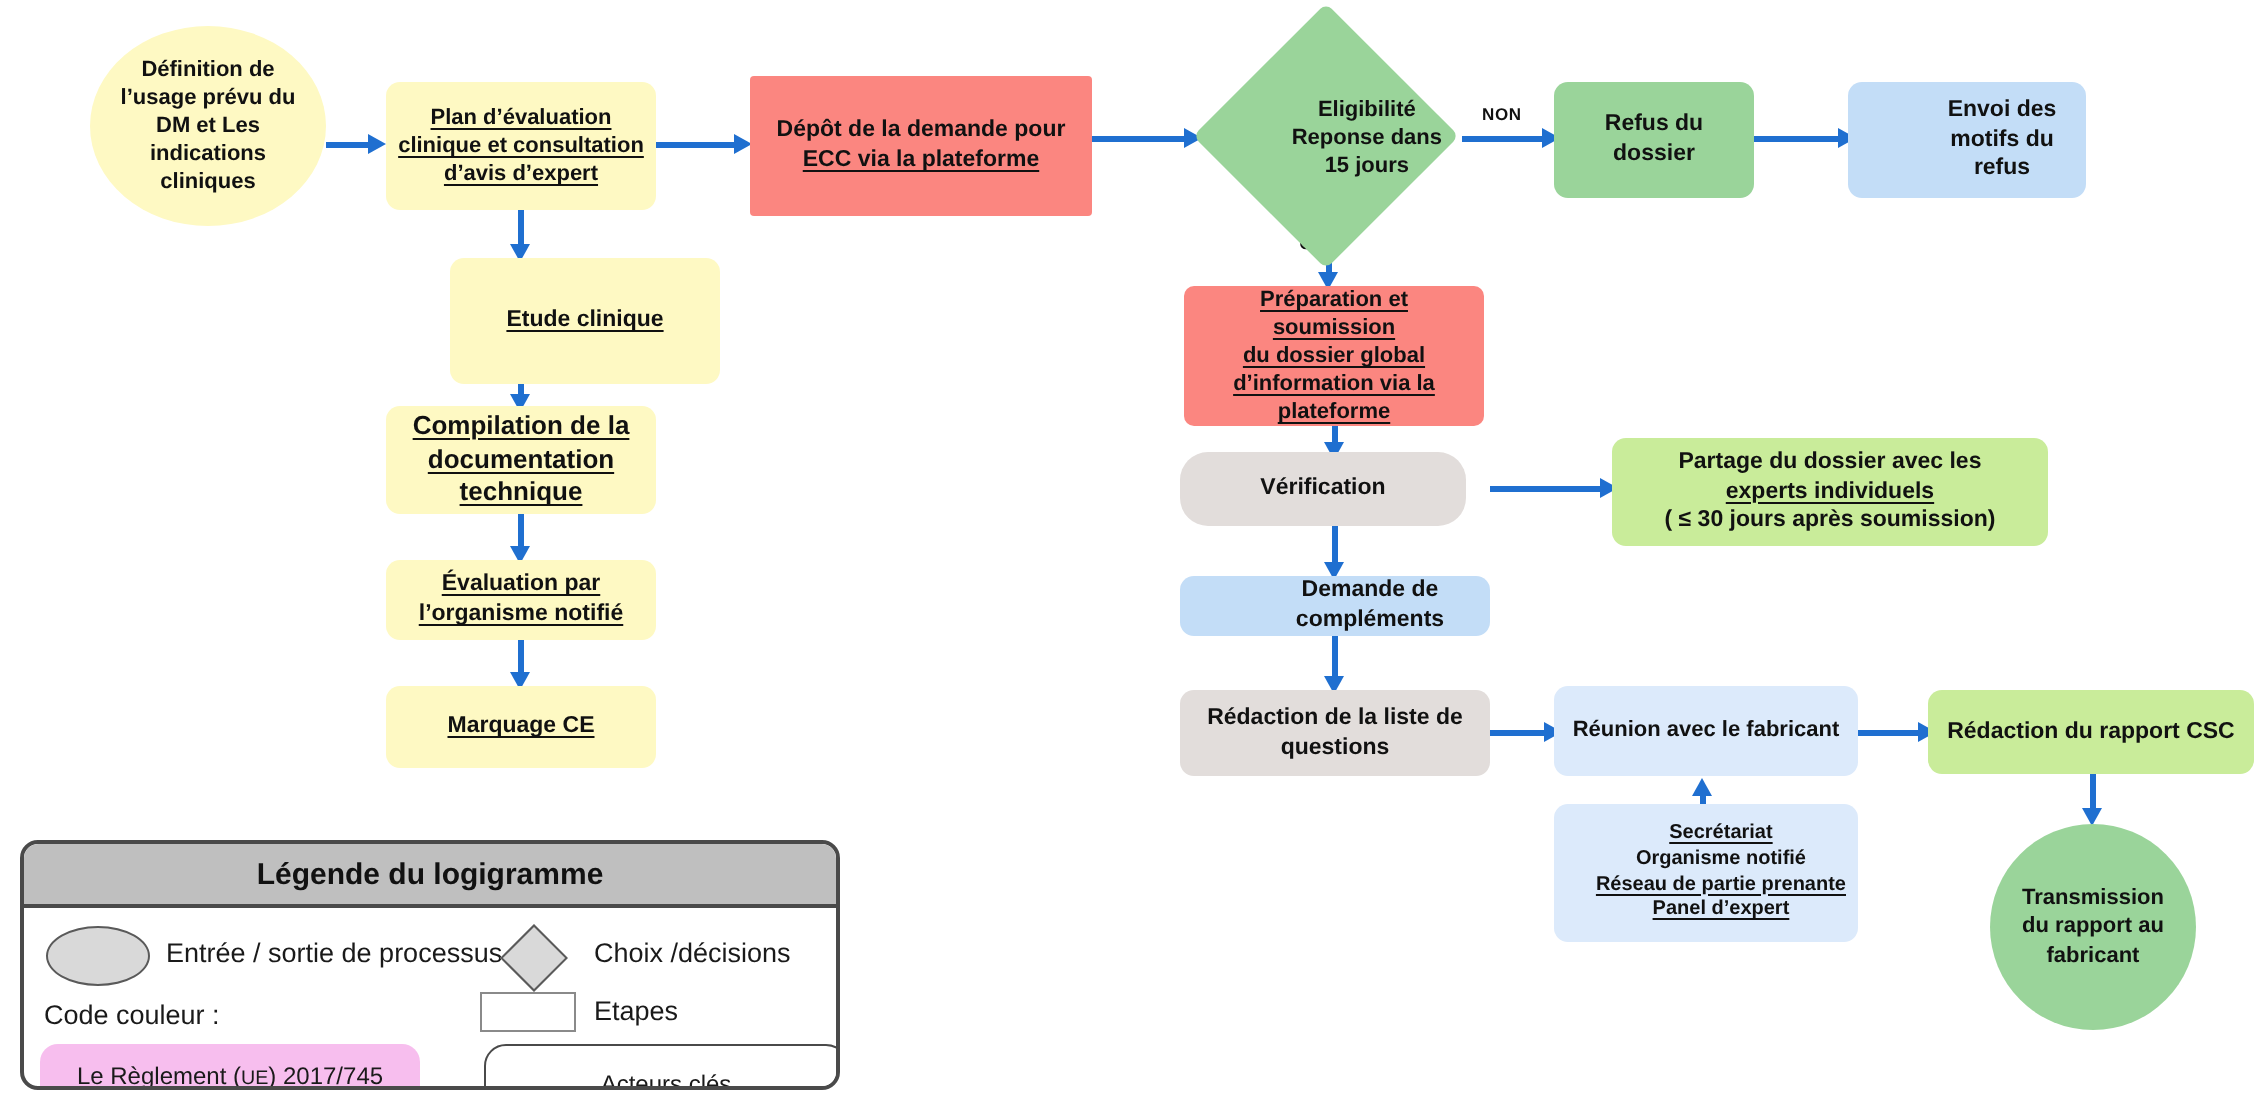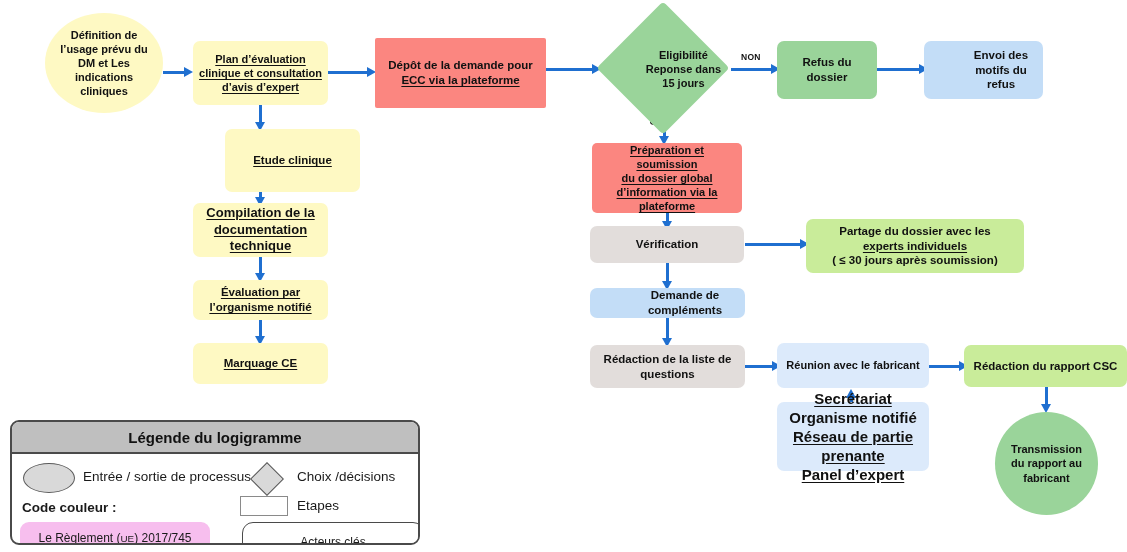--- a/index.html
+++ b/index.html
@@ -263,21 +263,21 @@
 
   <div class="node rect c-red" style="left:592px;top:143px;width:150px;height:70px;font-size:11px;border-radius:5px;">
     <span>
       <span class="nodetext u">Préparation et soumission</span>
       <span class="nodetext u">du dossier global</span>
       <span class="nodetext u">d’information via la</span>
       <span class="nodetext u">plateforme </span>
     </span>
   </div>
 
-  <div class="node rect c-gray" style="left:590px;top:226px;width:154px;height:37px;font-size:11.5px;">
+  <div class="node rect c-gray" style="left:590px;top:226px;width:143px;height:37px;font-size:11.5px;border-radius:14px;">
     <span>Vérification</span>
   </div>
 
   <div class="node rect c-lgreen" style="left:806px;top:219px;width:218px;height:54px;font-size:11.5px;">
     <span>
       <span class="nodetext">Partage du dossier avec les</span>
       <span class="nodetext"><span class="u">experts individuels </span></span>
       <span class="nodetext">( ≤ 30 jours après soumission)</span>
     </span>
   </div>
@@ -294,21 +294,21 @@
   </div>
 
   <div class="node rect c-lblue" style="left:777px;top:343px;width:152px;height:45px;font-size:11px;">
     <span>Réunion avec le fabricant</span>
   </div>
 
   <div class="node rect c-lgreen" style="left:964px;top:345px;width:163px;height:42px;font-size:11.5px;">
     <span>Rédaction du rapport CSC</span>
   </div>
 
-  <div class="node rect c-lblue" style="left:777px;top:402px;width:152px;height:69px;font-size:15px;">
+  <div class="node rect c-lblue" style="left:777px;top:402px;width:152px;height:69px;font-size:10px;justify-content:flex-end;">
     <span>
       <span class="nodetext u">Secrétariat </span>
       <span class="nodetext">Organisme notifié</span>
       <span class="nodetext u">Réseau de partie prenante</span>
       <span class="nodetext u">Panel d’expert</span>
     </span>
   </div>
 
   <div class="node ellipse c-green" style="left:995px;top:412px;width:103px;height:103px;font-size:11px;">
     <span>
@@ -320,21 +320,21 @@
 
   <div id="legend">
     <div id="legend-title">Légende du logigramme</div>
 
     <div class="lg-ellipse" style="left:11px;top:41px;width:50px;height:28px;"></div>
     <div class="lg-txt" style="left:71px;top:47px;">Entrée / sortie de processus</div>
 
     <div class="lg-diamond" style="left:243px;top:45px;width:22px;height:22px;"></div>
     <div class="lg-txt" style="left:285px;top:47px;">Choix /décisions</div>
 
-    <div class="lg-txt" style="left:10px;top:78px;font-weight:bold;">Code couleur :</div>
+    <div class="lg-txt" style="left:10px;top:78px;">Code couleur :</div>
 
     <div class="lg-rect" style="left:228px;top:74px;width:46px;height:18px;"></div>
     <div class="lg-txt" style="left:285px;top:76px;">Etapes</div>
 
     <div class="lg-pinkbox" style="left:8px;top:100px;width:190px;height:32px;">
       <span class="lg-inner u"><span>Le Règlement (</span><span class="sc">UE</span><span>) 2017/745 </span></span>
     </div>
 
     <div class="lg-roundbox" style="left:230px;top:100px;width:180px;height:38px;">
       <span class="lg-inner u">Acteurs clés </span>

